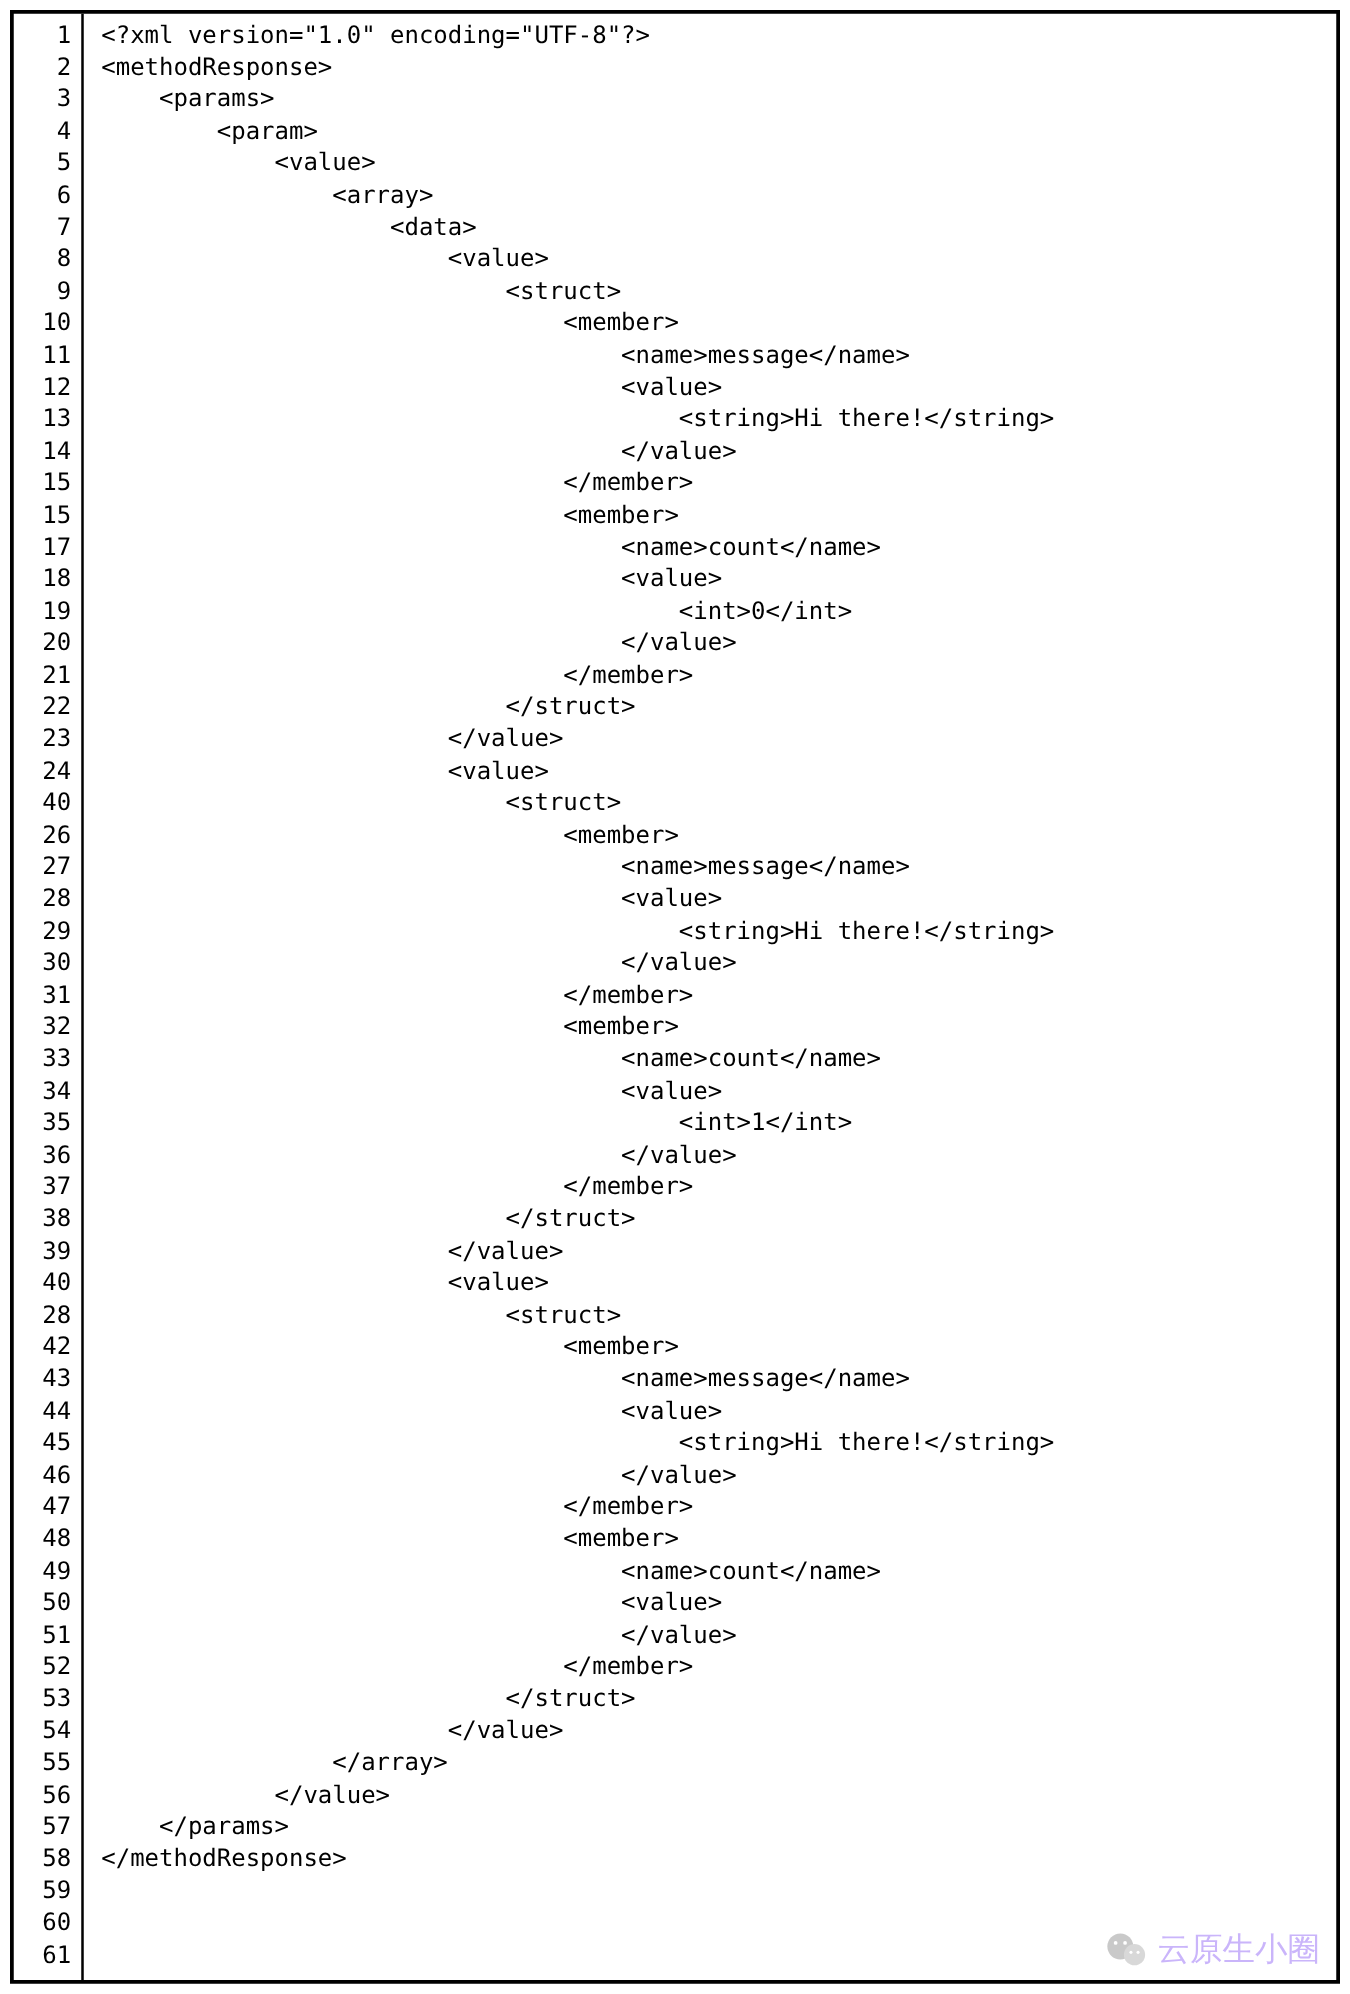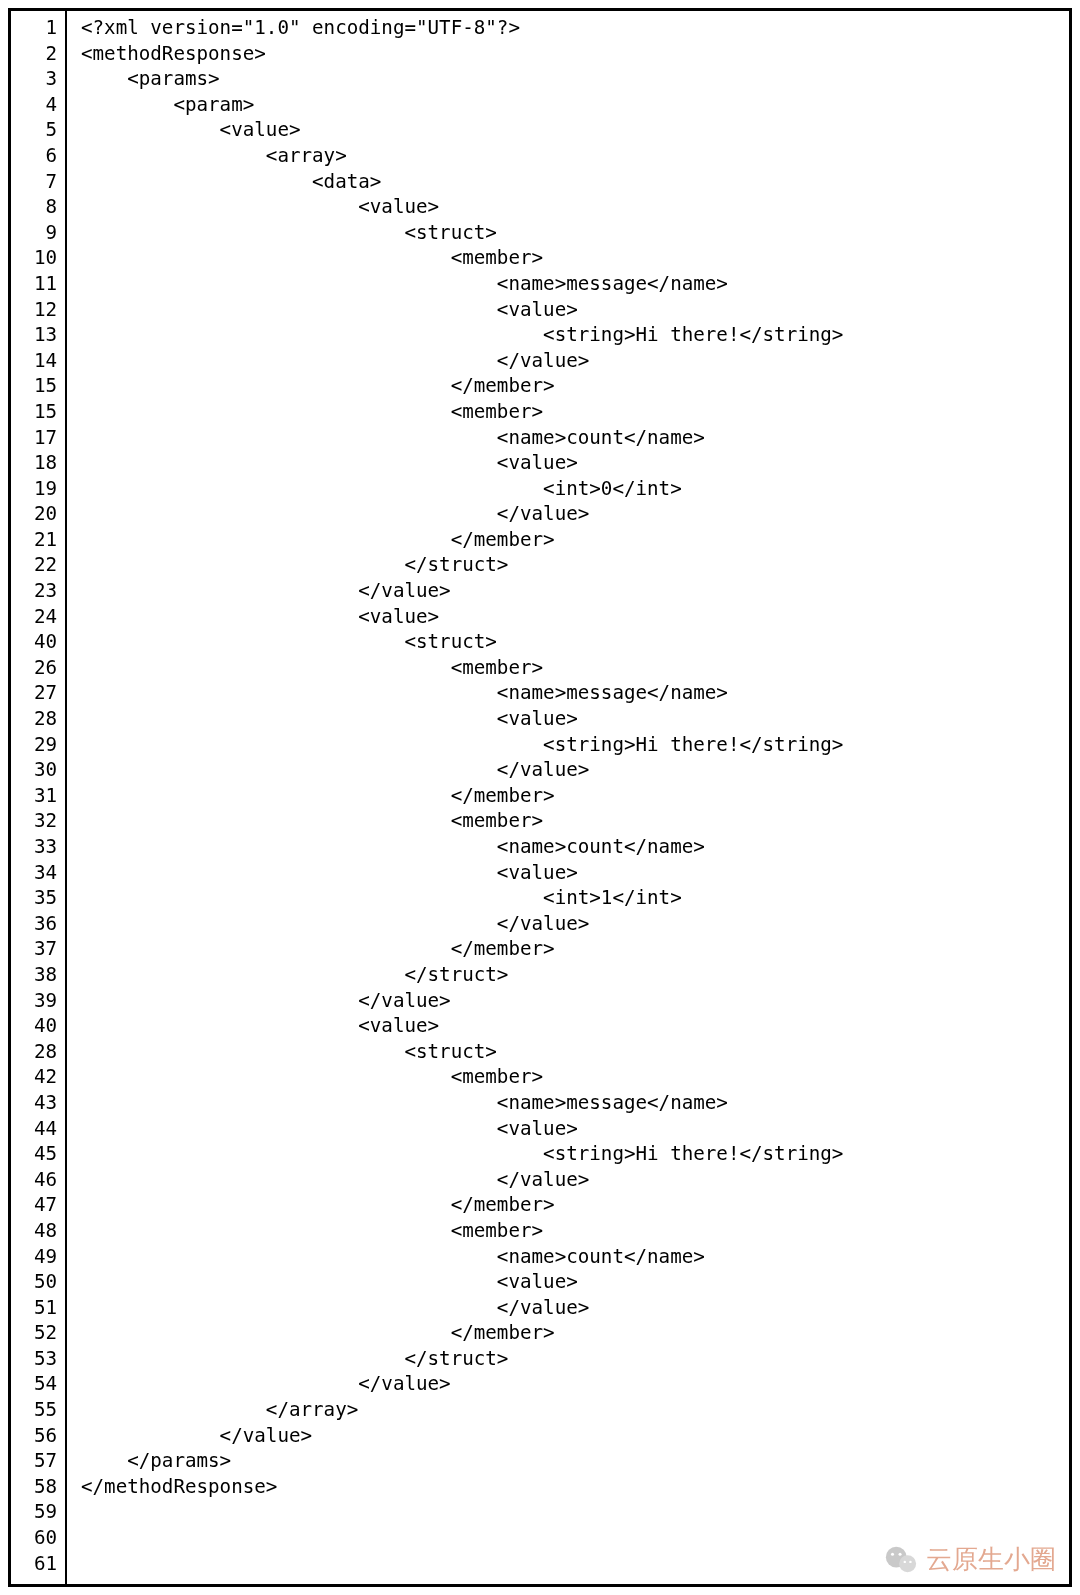--- a/index.html
+++ b/index.html
@@ -58,21 +58,21 @@
     white-space: pre;
   }
   .watermark {
     position: absolute;
     right: 24px;
     bottom: 18px;
     display: flex;
     align-items: center;
     gap: 8px;
     opacity: 0.45;
-    color: #c2410c;
+    color: #8b5cf6;
     font-family: "PingFang SC", "Microsoft YaHei", sans-serif;
     font-size: 26px;
   }
   .watermark .wicon {
     width: 34px;
     height: 34px;
     display: inline-block;
   }
 </style>
 </head>

